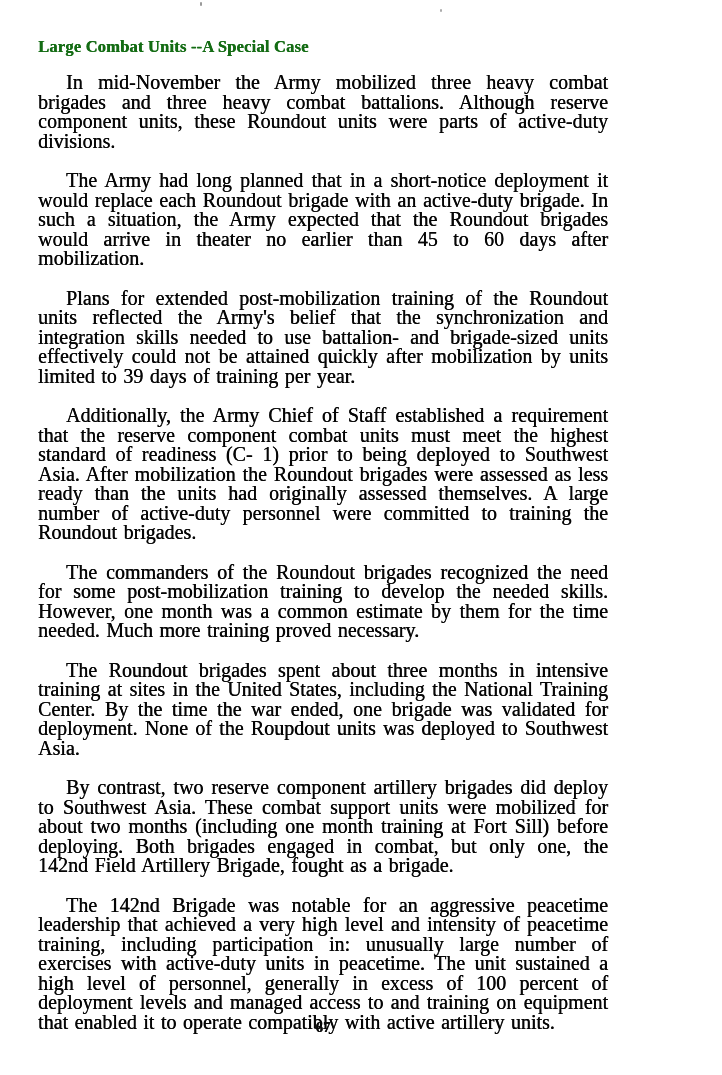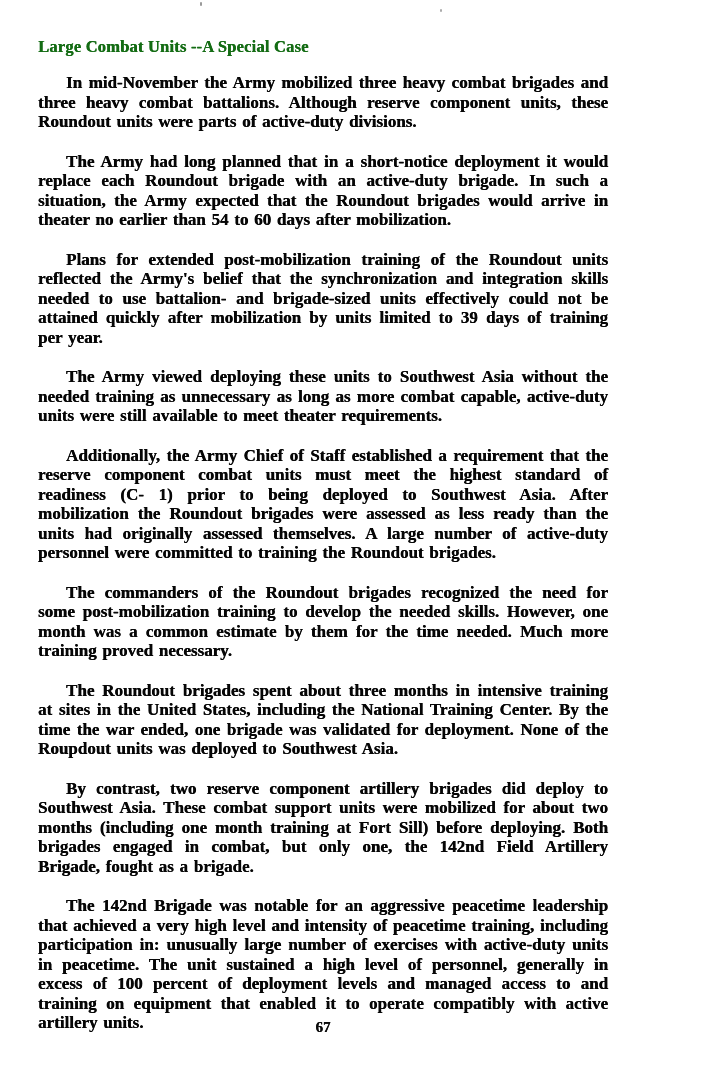--- a/index.html
+++ b/index.html
@@ -21,23 +21,23 @@
     margin: 0 0 17px 0;
     font-size: 16.5px;
     line-height: 18px;
     font-weight: 700;
     color: #146c14;
     letter-spacing: 0.2px;
     text-shadow: 0.4px 0 0 currentColor;
   }
   .para {
     margin: 0 0 20px 0;
-    font-size: 17px;
+    font-size: 20px;
     line-height: 19.5px;
-    font-weight: 700;
+    font-weight: 400;
     color: #060606;
     text-align: justify;
     text-indent: 28px;
     word-spacing: 1.5px;
     text-shadow: 0.35px 0 0 currentColor;
   }
   .para.gap-before {
   }
   .page-number {
     position: absolute;
@@ -60,23 +60,22 @@
   .speck-3 { left: 688px; top: 288px; width: 4px; height: 3px; background: #4d8a4d; }
 </style>
 </head>
 <body>
 
 <div class="page">
 
   <h1 class="heading">Large Combat Units --A Special Case</h1>
 
   <p class="para">In mid-November the Army mobilized three heavy combat brigades and three heavy combat battalions. Although reserve component units, these Roundout units were parts of active-duty divisions.</p>
-  <p class="para">The Army had long planned that in a short-notice deployment it would replace each Roundout brigade with an active-duty brigade. In such a situation, the Army expected that the Roundout brigades would arrive in theater no earlier than 54 to 60 days after mobilization.</p>
+  <p class="para">The Army had long planned that in a short-notice deployment it would replace each Roundout brigade with an active-duty brigade. In such a situation, the Army expected that the Roundout brigades would arrive in theater no earlier than 45 to 60 days after mobilization.</p>
   <p class="para">Plans for extended post-mobilization training of the Roundout units reflected the Army's belief that the synchronization and integration skills needed to use battalion- and brigade-sized units effectively could not be attained quickly after mobilization by units limited to 39 days of training per year.</p>
-  <p class="para">The Army viewed deploying these units to Southwest Asia without the needed training as unnecessary as long as more combat capable, active-duty units were still available to meet theater requirements.</p>
   <p class="para">Additionally, the Army Chief of Staff established a requirement that the reserve component combat units must meet the highest standard of readiness (C- 1) prior to being deployed to Southwest Asia. After mobilization the Roundout brigades were assessed as less ready than the units had originally assessed themselves. A large number of active-duty personnel were committed to training the Roundout brigades.</p>
   <p class="para gap-before">The commanders of the Roundout brigades recognized the need for some post-mobilization training to develop the needed skills. However, one month was a common estimate by them for the time needed. Much more training proved necessary.</p>
   <p class="para">The Roundout brigades spent about three months in intensive training at sites in the United States, including the National Training Center. By the time the war ended, one brigade was validated for deployment. None of the Roupdout units was deployed to Southwest Asia.</p>
   <p class="para">By contrast, two reserve component artillery brigades did deploy to Southwest Asia. These combat support units were mobilized for about two months (including one month training at Fort Sill) before deploying. Both brigades engaged in combat, but only one, the 142nd Field Artillery Brigade, fought as a brigade.</p>
   <p class="para">The 142nd Brigade was notable for an aggressive peacetime leadership that achieved a very high level and intensity of peacetime training, including participation in: unusually large number of exercises with active-duty units in peacetime. The unit sustained a high level of personnel, generally in excess of 100 percent of deployment levels and managed access to and training on equipment that enabled it to operate compatibly with active artillery units.</p>
 
   <div class="page-number">67</div>
 
   <div class="speck speck-1"></div>
   <div class="speck speck-2"></div>

